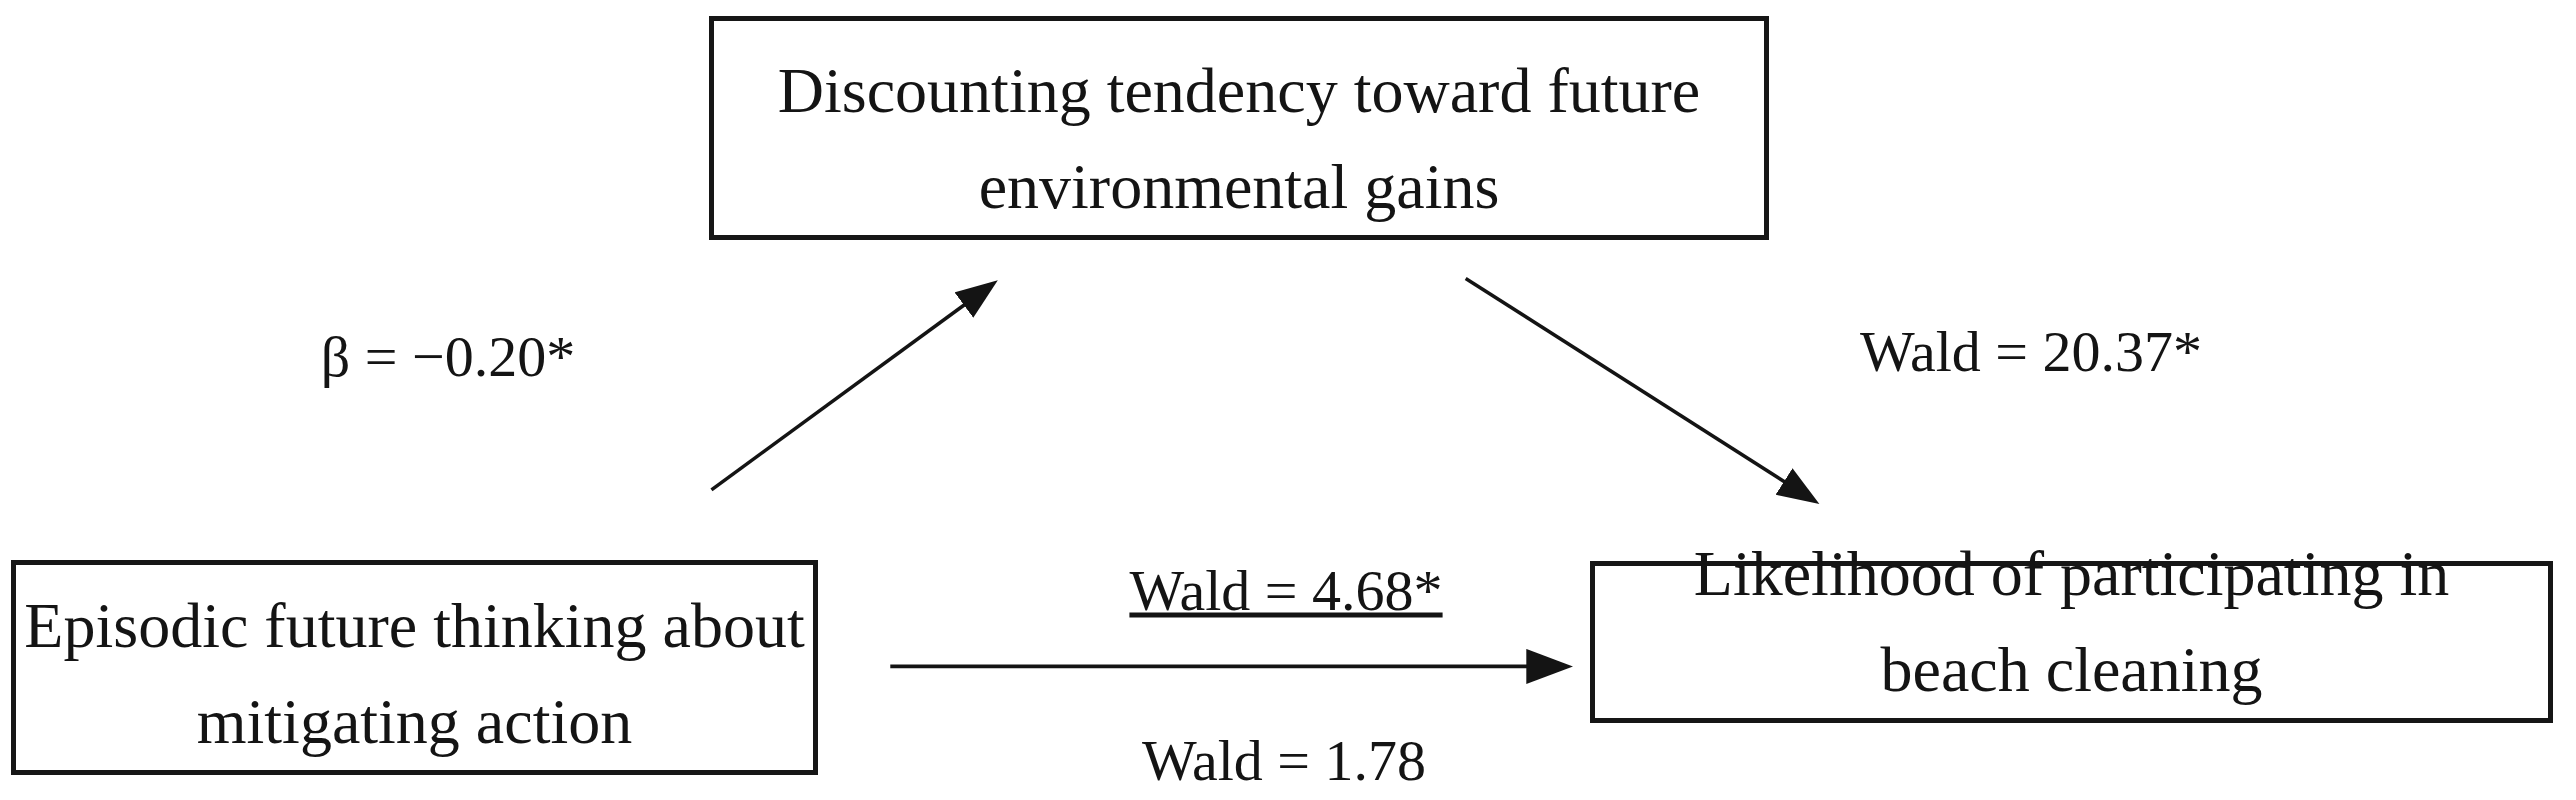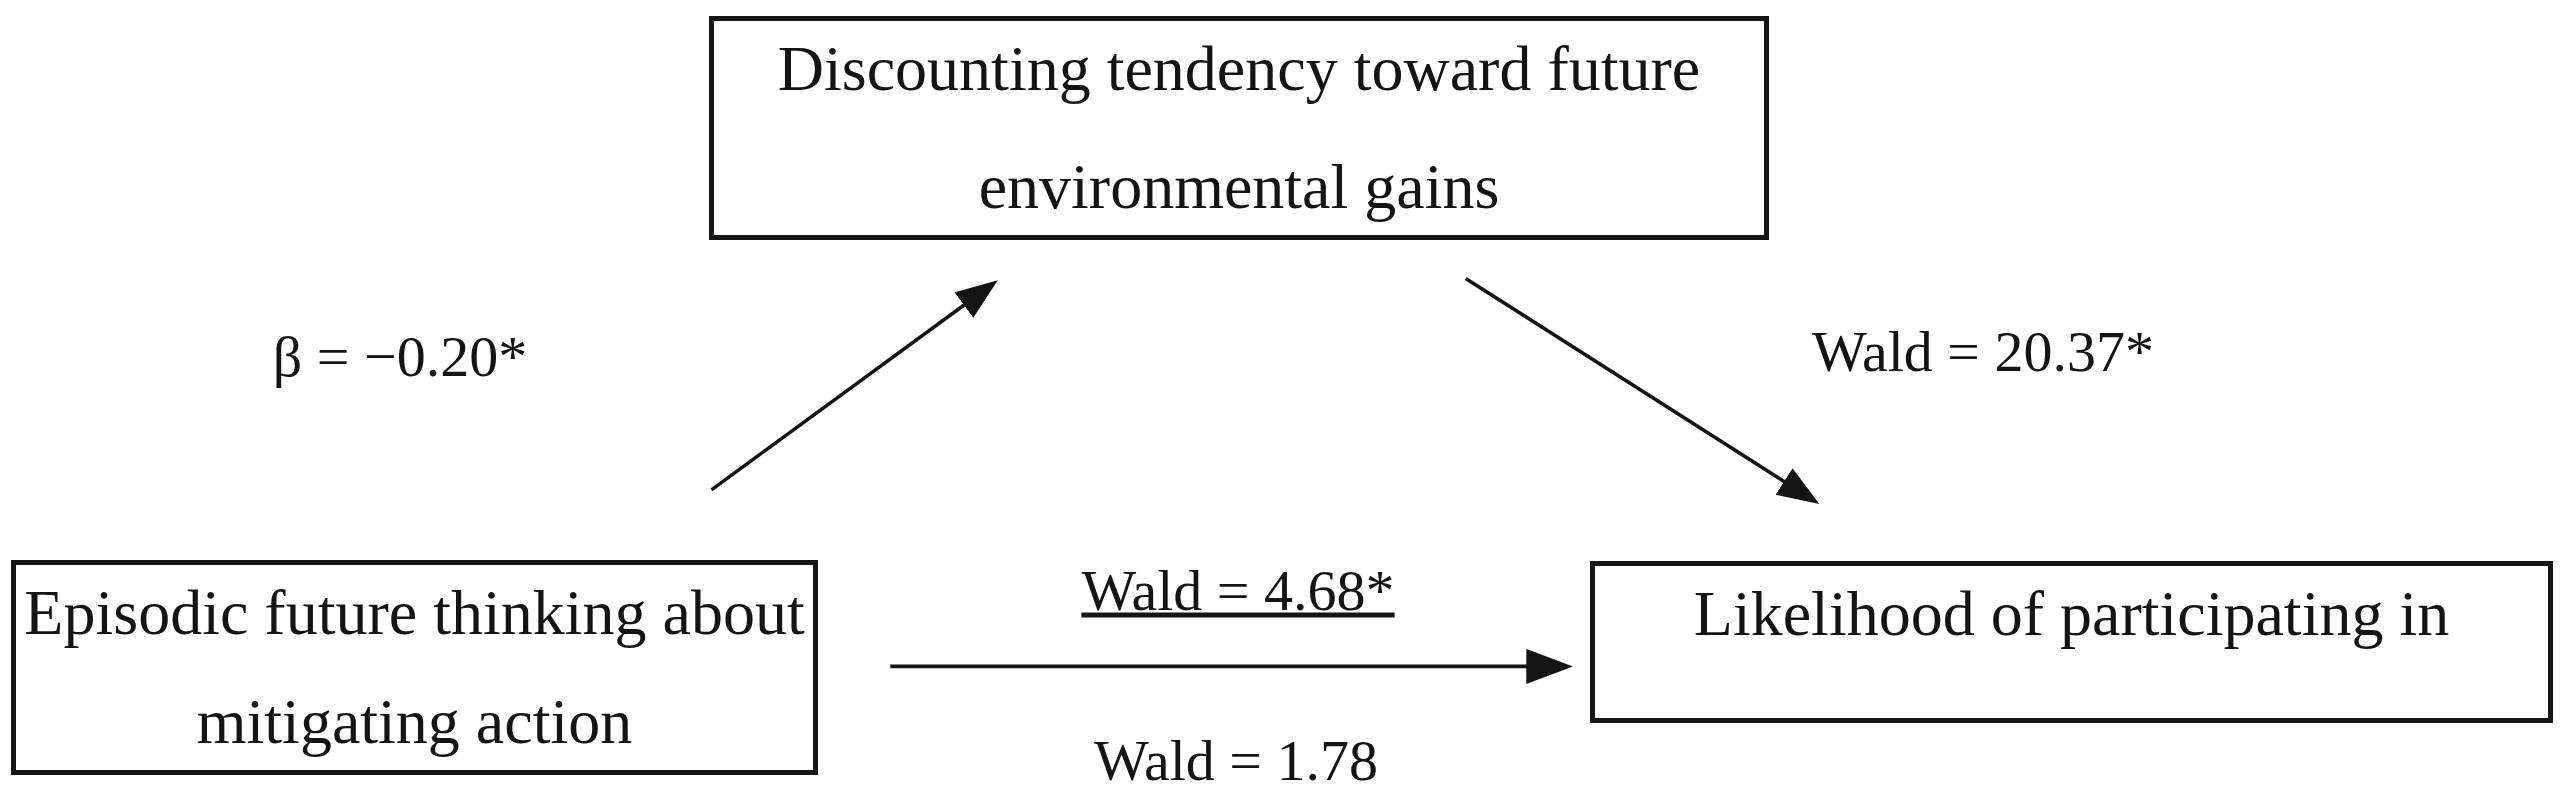--- a/index.html
+++ b/index.html
@@ -24,21 +24,21 @@
     width: 2576px;
     height: 801px;
   }
   .node-box {
     position: absolute;
     box-sizing: border-box;
     border: 5.4px solid #161616;
     background: #ffffff;
     display: flex;
     flex-direction: column;
-    justify-content: space-between;
+    justify-content: flex-end;
     align-items: center;
     text-align: center;
     font-size: 64px;
     line-height: 96px;
   }
   .node-box .line {
     white-space: nowrap;
   }
   #mediator-box {
     left: 709px;
@@ -57,20 +57,21 @@
     top: 561px;
     width: 963px;
     height: 162px;
   }
   .path-label {
     position: absolute;
     transform: translate(-50%, -50%);
     white-space: nowrap;
     font-size: 58px;
     color: #141414;
+    margin-left: 48px;
   }
   #a-path-label    { left: 400px;  top: 356px; }
   #b-path-label    { left: 1983px; top: 351px; }
   #direct-path-label { left: 1238px; top: 590px; text-decoration: underline; }
   #total-path-label  { left: 1236px; top: 760px; }
 </style>
 </head>
 <body>
 
 <div class="figure">
@@ -94,20 +95,21 @@
     <div class="line">environmental gains</div>
   </div>
 
   <div class="node-box" id="predictor-box">
     <div class="line">Episodic future thinking about</div>
     <div class="line">mitigating action</div>
   </div>
 
   <div class="node-box" id="outcome-box">
     <div class="line">Likelihood of participating in</div>
+    <div class="line">beach cleaning</div>
   </div>
 
   <div class="path-label" id="a-path-label">β = −0.20*</div>
   <div class="path-label" id="b-path-label">Wald = 20.37*</div>
   <div class="path-label" id="direct-path-label">Wald = 4.68*</div>
   <div class="path-label" id="total-path-label">Wald = 1.78</div>
 
 </div>
 
 

